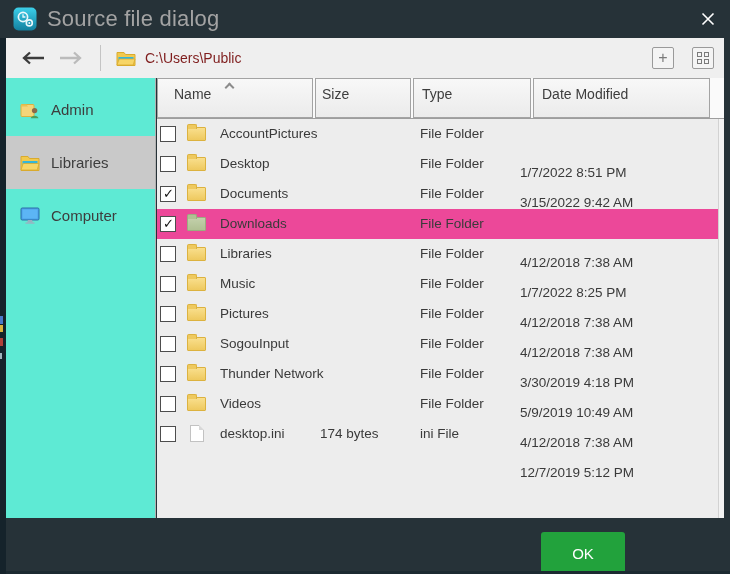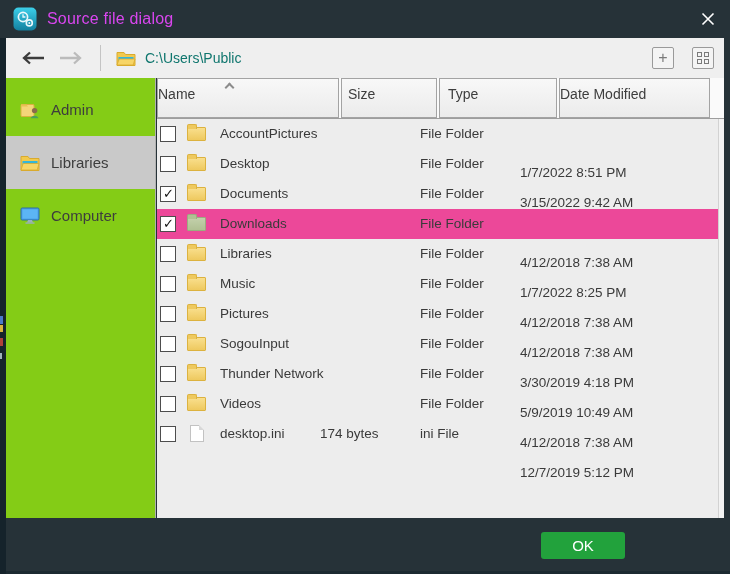--- a/index.html
+++ b/index.html
@@ -5,55 +5,55 @@
   html,body{margin:0;padding:0;background:#4a4a4a;}
   *{box-sizing:border-box;}
   .window{
     position:relative;width:730px;height:574px;overflow:hidden;
     background:#263238;font-family:"Liberation Sans",sans-serif;
     -webkit-font-smoothing:antialiased;
   }
   
   .titlebar{position:absolute;top:0;left:0;right:0;height:38px;background:#263238;display:flex;align-items:center;}
   .app-icon{margin-left:13px;width:24px;height:24px;flex:0 0 auto;}
-  .title{margin-left:10px;color:#d946ef;font-size:16px;letter-spacing:.2px;}
+  .title{margin-left:10px;color:#a3a3a3;font-size:22px;letter-spacing:.2px;}
   .close-btn{position:absolute;right:8px;top:5px;width:28px;height:28px;display:flex;align-items:center;justify-content:center;cursor:default;}
   
   .left-strip{position:absolute;left:0;top:38px;width:6px;height:536px;background:#15232b;}
   .frag{position:absolute;left:0;width:3px;}
   .frag-blue{top:278px;height:8px;background:#4a79c9;}
   .frag-yellow{top:287px;height:7px;background:#d8b13e;}
   .frag-red{top:300px;height:8px;background:#b0423a;}
   .frag-light{top:315px;height:6px;width:2px;background:#9fb3bb;}
   
   .navbar{position:absolute;top:38px;left:6px;width:718px;height:40px;background:#efefef;display:flex;align-items:center;}
   .nav-arrow{display:flex;align-items:center;justify-content:center;width:30px;height:30px;}
   .nav-arrow.back{margin-left:12px;}
   .nav-arrow.fwd{margin-left:8px;}
   .nav-sep{width:1px;height:26px;background:#c4c4c4;margin-left:14px;}
   .addr-folder{margin-left:15px;width:20px;height:16px;}
-  .addr-path{margin-left:9px;font-size:14px;color:#0f766e;}
+  .addr-path{margin-left:9px;font-size:14px;color:#7f1d1d;}
   .nav-tools{margin-left:auto;display:flex;align-items:center;gap:18px;margin-right:10px;}
   .tool-btn{width:22px;height:22px;border:1px solid #9a9a9a;background:#f4f4f4;border-radius:2px;display:flex;align-items:center;justify-content:center;}
   .plus-glyph{font-size:16px;line-height:1;color:#7a7a7a;margin-top:-1px;}
   .grid-glyph{width:12px;height:12px;display:grid;grid-template-columns:1fr 1fr;grid-template-rows:1fr 1fr;gap:2px;}
   .grid-glyph span{border:1px solid #7a7a7a;}
   
-  .sidebar{position:absolute;left:6px;top:78px;width:150px;height:440px;background:#84cc16;border-right:1px solid #b2b2b2;padding-top:5px;}
+  .sidebar{position:absolute;left:6px;top:78px;width:150px;height:440px;background:#5eead4;border-right:1px solid #b2b2b2;padding-top:5px;}
   .side-item{height:53px;display:flex;align-items:center;padding-left:14px;font-size:15px;color:#3d3d3d;}
   .side-item.selected{background:#c9c9c9;}
   .side-item .s-icon{width:22px;height:20px;margin-right:9px;display:flex;align-items:center;}
   
   .main{position:absolute;left:157px;top:78px;width:567px;height:440px;background:#ededed;}
   .lheader{position:relative;display:flex;height:41px;background:#fafafa;border-bottom:1px solid #9d9d9d;}
   .hcell{position:relative;border:1px solid #a3a3a3;background:linear-gradient(#f8f8f8,#ebebeb);margin-right:2px;font-size:14px;color:#3d3d3d;padding-top:7px;}
-  .hcell.c-name{width:182px;}
+  .hcell.c-name{width:156px;padding-left:16px;}
   .hcell.c-size{width:96px;padding-left:6px;}
   .hcell.c-type{width:118px;padding-left:8px;}
-  .hcell.c-date{flex:1;margin-right:14px;}
+  .hcell.c-date{flex:1;margin-right:14px;padding-left:8px;}
   .sort-caret{position:absolute;left:68px;top:5px;width:7px;height:7px;border-top:2px solid #8c8c8c;border-left:2px solid #8c8c8c;transform:rotate(45deg);}
   .rows{position:relative;}
   .row{position:relative;height:30px;font-size:13.5px;color:#3a3a3a;}
   .row.selected{background:#ec4899;}
   .checkbox{position:absolute;left:3px;top:7px;width:16px;height:16px;background:#ffffff;border:1px solid #4d4d4d;}
   .checkbox.checked::after{content:"✓";position:absolute;left:2px;top:-1px;font-size:13px;color:#111111;}
   .cell{position:absolute;top:7px;white-space:nowrap;}
   .cell.name{left:63px;}
   .cell.size{left:163px;}
   .cell.type{left:263px;}
@@ -62,21 +62,21 @@
   .ficon{position:absolute;left:30px;top:8px;width:19px;height:14px;border-radius:1px;}
   .i-folder{background:linear-gradient(#f9df8d,#eec95f);border:1px solid #dcb23f;}
   .i-folder::before{content:"";position:absolute;top:-4px;left:-1px;width:8px;height:4px;background:#eec95f;border:1px solid #dcb23f;border-bottom:none;border-radius:2px 2px 0 0;}
   .i-folder-green{background:linear-gradient(#c3d0ab,#b0c093);border:1px solid #9aad7f;}
   .i-folder-green::before{content:"";position:absolute;top:-4px;left:-1px;width:8px;height:4px;background:#b0c093;border:1px solid #9aad7f;border-bottom:none;border-radius:2px 2px 0 0;}
   .i-file{left:33px;top:6px;width:14px;height:17px;background:#ffffff;border:1px solid #c2c2c2;border-radius:0;}
   .i-file::after{content:"";position:absolute;top:-1px;right:-1px;width:0;height:0;border-top:5px solid #ededed;border-left:5px solid #d8d8d8;}
   .scroll-track{position:absolute;right:0;top:41px;bottom:0;width:6px;background:#f3f3f3;border-left:1px solid #d2d2d2;}
   
   .footer{position:absolute;left:6px;bottom:0;width:724px;height:56px;background:#263238;}
-  .btn{position:absolute;top:14px;height:27px;width:84px;border:none;border-radius:3px;background:#22a23c;color:#ffffff;font-size:15px;font-family:"Liberation Sans",sans-serif;display:flex;align-items:center;justify-content:center;}
+  .btn{position:absolute;top:14px;height:43px;width:84px;border:none;border-radius:3px;background:#22a23c;color:#ffffff;font-size:15px;font-family:"Liberation Sans",sans-serif;display:flex;align-items:center;justify-content:center;}
   .btn.ok{right:105px;}
   .btn.cancel{right:12px;}
   .bottom-edge{position:absolute;left:0;right:0;bottom:0;height:3px;background:#1c2a31;}
 </style>
 </head>
 <body>
 
 <div class="window">
 
   <div class="titlebar">

